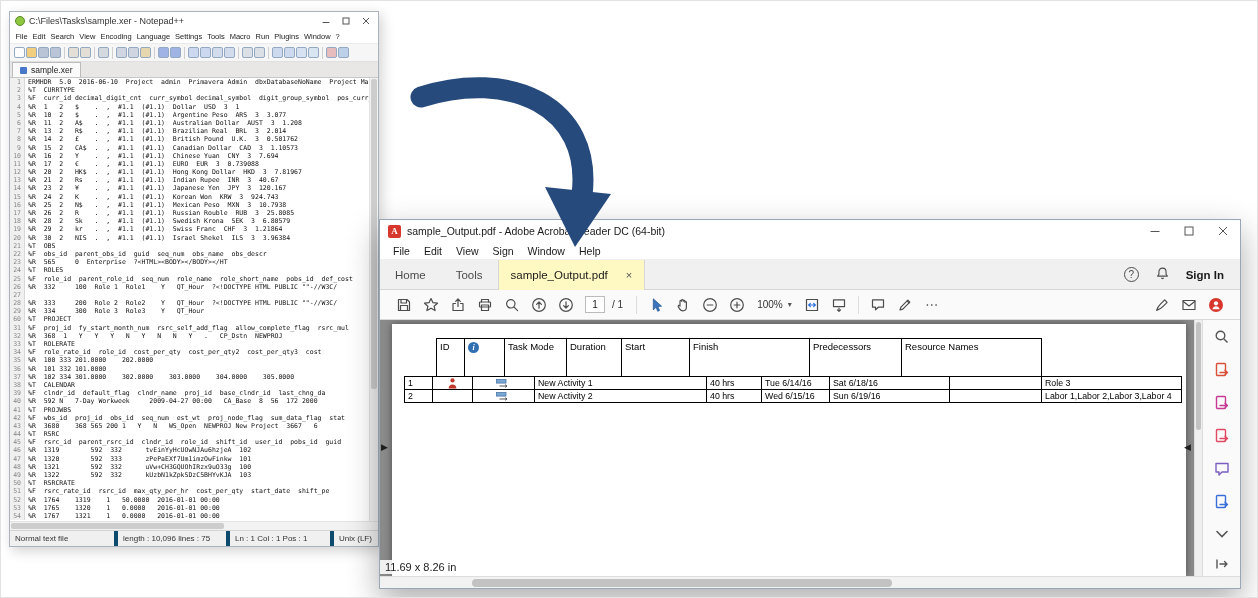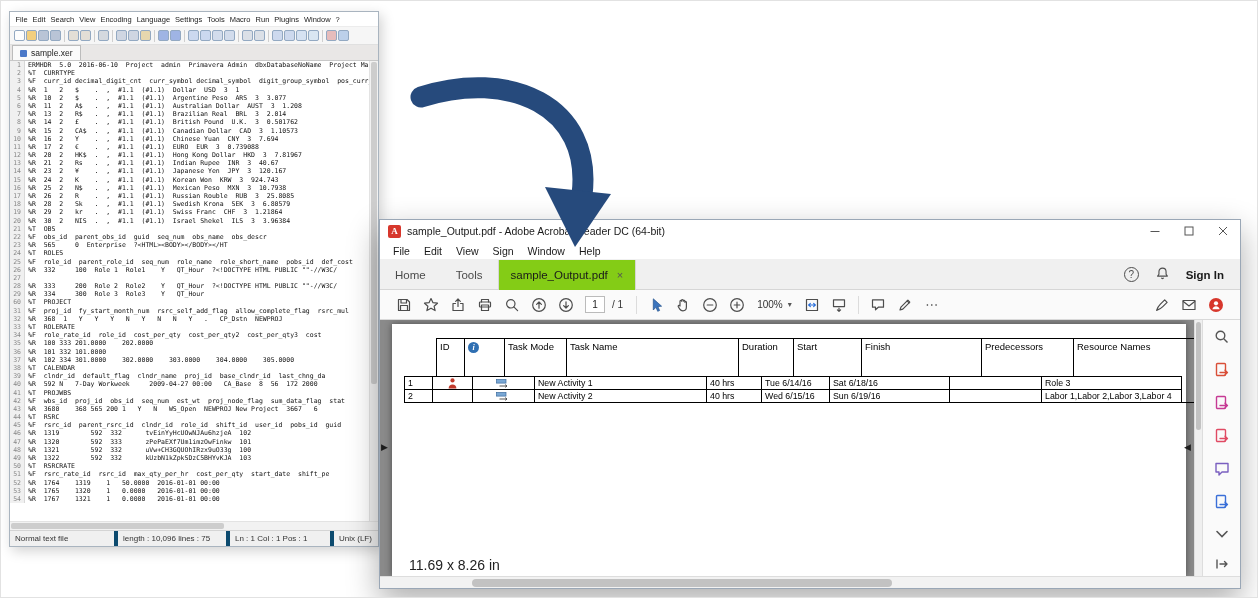--- a/index.html
+++ b/index.html
@@ -36,21 +36,21 @@
 
 .ac-window{position:absolute;left:378px;top:218px;width:862px;height:370px;background:#fff;border:1px solid #9aa7b6;box-shadow:0 12px 30px rgba(0,0,0,.32);display:flex;flex-direction:column}
 .ac-titlebar{height:22px;display:flex;align-items:center;padding-left:8px;font-size:10.5px;color:#1a1a1a;background:#fff;flex:0 0 auto}
 .ac-app-icon{width:13px;height:13px;background:#d7372c;border-radius:2px;color:#fff;font-size:9px;font-weight:bold;display:flex;align-items:center;justify-content:center;margin-right:6px;font-family:"Liberation Serif",serif}
 .ac-title{flex:1;white-space:nowrap;overflow:hidden}
 .ac-winbtn{width:34px;height:22px;display:flex;align-items:center;justify-content:center}
 .ac-menubar{height:18px;display:flex;align-items:center;padding-left:6px;font-size:10.5px;color:#1a1a1a;background:#fff;border-bottom:1px solid #f0f0f0;flex:0 0 auto}
 .ac-menu-item{padding:0 7px}
 .ac-tabbar{height:30px;background:#f0f0f0;border-bottom:1px solid #d6d6d6;display:flex;align-items:stretch;font-size:11.5px;color:#4b4b4b;flex:0 0 auto}
 .ac-navtab{display:flex;align-items:center;padding:0 15px}
-.ac-doctab{display:flex;align-items:center;gap:9px;background:#84cc16;border-left:1px solid #d6d6d6;border-right:1px solid #d6d6d6;padding:0 12px;color:#1a1a1a;margin-bottom:-1px}
+.ac-doctab{display:flex;align-items:center;gap:18px;background:#fef9c3;border-left:1px solid #d6d6d6;border-right:1px solid #d6d6d6;padding:0 12px;color:#1a1a1a;margin-bottom:-1px}
 .ac-tab-close{color:#555;font-size:11px}
 .ac-tab-right{margin-left:auto;display:flex;align-items:center;gap:16px;padding-right:16px}
 .ac-help{width:15px;height:15px;border:1.3px solid #4d4d4d;border-radius:50%;display:flex;align-items:center;justify-content:center;font-size:10px;color:#4d4d4d}
 .ac-signin{font-size:11.5px;font-weight:bold;color:#1a1a1a}
 .ac-toolbar{height:30px;background:#fafafa;border-bottom:1px solid #d9d9d9;display:flex;align-items:center;padding:0 12px;gap:3px;flex:0 0 auto}
 .tbtn{width:24px;height:24px;display:flex;align-items:center;justify-content:center;border-radius:3px}
 .tellipsis{font-size:13px;color:#4d4d4d}
 .tsep{width:1px;height:18px;background:#dcdcdc;margin:0 4px}
 .tflex{flex:1}
 .page-box{min-width:20px;height:17px;border:1px solid #bbb;background:#fff;display:flex;align-items:center;justify-content:center;font-size:10px;padding:0 5px;margin-left:4px;color:#222}
@@ -58,21 +58,21 @@
 .zoom-box{display:flex;align-items:center;gap:5px;font-size:10px;color:#333;padding:2px 5px}
 .caret{font-size:8px;color:#555}
 .ac-docarea{flex:1;position:relative;background:#8a8a8a;display:flex;overflow:hidden}
 .ac-canvasarea{flex:1;position:relative;overflow:hidden}
 .pdf-page{position:absolute;left:12px;top:4px;right:16px;bottom:0;background:#fff;box-shadow:0 0 7px rgba(0,0,0,.45)}
 .ac-vscroll{position:absolute;right:0;top:0;bottom:0;width:8px;background:#efefef;border-left:1px solid #ddd}
 .ac-vthumb{position:absolute;top:2px;left:1px;right:1px;height:42%;background:#c2c2c2;border-radius:3px}
 .panel-toggle{position:absolute;font-size:9px;color:#1c1c1c;top:120px;line-height:14px}
 .pt-left{left:1px}
 .pt-right{right:11px}
-.page-size{position:absolute;left:24px;bottom:2px;font-size:14px;color:#222;background:rgba(255,255,255,.88);padding:1px 5px}
+.page-size{position:absolute;left:0;bottom:2px;font-size:11px;color:#222;background:rgba(255,255,255,.88);padding:1px 5px}
 .ac-rail{width:38px;background:#fafafa;border-left:1px solid #ddd;display:flex;flex-direction:column;align-items:center;padding:9px 0 6px;gap:17px;flex:0 0 auto}
 .rail-btn{width:18px;height:16px;display:flex;align-items:center;justify-content:center}
 .rail-chevron{margin-top:auto}
 .ac-hscroll{height:12px;background:#f2f2f2;border-top:1px solid #ddd;position:relative;flex:0 0 auto}
 .ac-hthumb{position:absolute;top:2px;height:8px;left:92px;width:420px;background:#c2c2c2;border-radius:4px}
 
 
 .pdf-table{position:absolute;left:12px;top:14px;display:inline-block;border-bottom:1px solid #000;font-family:"Liberation Sans",sans-serif}
 .trow,.thead{display:flex}
 .th,.td{border-left:1px solid #000;border-top:1px solid #000;overflow:hidden;white-space:nowrap;flex:0 0 auto}
@@ -84,20 +84,39 @@
 
 
 .arrow{position:absolute;left:368px;top:46px;pointer-events:none;z-index:50}
 </style>
 </head>
 <body>
 
 <div id="canvas">
 
   <div class="np-window">
+    <div class="np-titlebar">
+      <span class="np-app-icon"></span>
+      <span class="np-title">C:\Files\Tasks\sample.xer - Notepad++</span>
+      <span class="np-winbtn">
+          <svg width="8" height="8">
+            <line x1="0.5" y1="5.5" x2="7.5" y2="5.5" stroke="#555" stroke-width="1"></line>
+          </svg>
+        </span>
+      <span class="np-winbtn">
+          <svg width="8" height="8">
+            <rect x="1" y="1" width="6" height="6" fill="none" stroke="#555" stroke-width="1"></rect>
+          </svg>
+        </span>
+      <span class="np-winbtn">
+          <svg width="8" height="8">
+            <path d="M1 1l6 6M7 1L1 7" stroke="#555" stroke-width="1"></path>
+          </svg>
+        </span>
+    </div>
     <div class="np-menubar">
         <span class="np-menu-item">File</span>
         <span class="np-menu-item">Edit</span>
         <span class="np-menu-item">Search</span>
         <span class="np-menu-item">View</span>
         <span class="np-menu-item">Encoding</span>
         <span class="np-menu-item">Language</span>
         <span class="np-menu-item">Settings</span>
         <span class="np-menu-item">Tools</span>
         <span class="np-menu-item">Macro</span>
@@ -543,21 +562,20 @@
         </span>
       </div>
     <div class="ac-docarea">
       <div class="ac-canvasarea">
         <div class="pdf-page">
           <div class="pdf-table">
             <div class="thead">
                 <div class="th" style="width: 28px; margin-left: 32px;">ID</div>
                 <div class="th" style="width: 40px;"><span class="info-badge">i</span></div>
                 <div class="th" style="width: 62px;">Task Mode</div>
-                <div class="th" style="width: 172px;">Task Name</div>
                 <div class="th" style="width: 55px;">Duration</div>
                 <div class="th" style="width: 68px;">Start</div>
                 <div class="th" style="width: 120px;">Finish</div>
                 <div class="th" style="width: 92px;">Predecessors</div>
                 <div class="th" style="width: 141px;">Resource Names</div>
               </div>
             <div class="tbody">
                 <div class="trow">
                   <div class="td" style="width: 28px;">1</div>
                   <div class="td center" style="width: 40px;">

